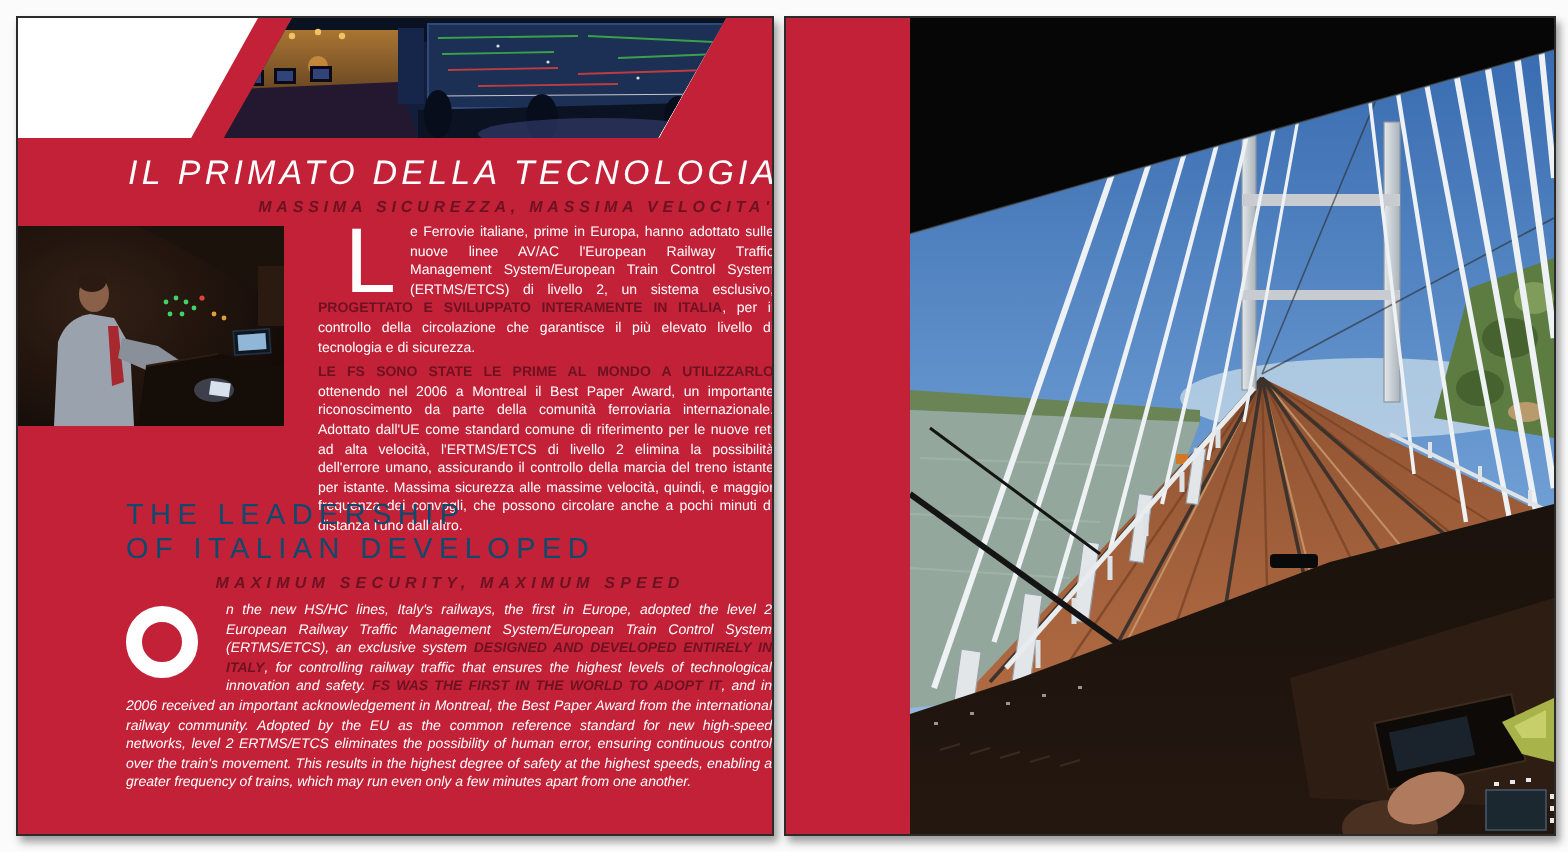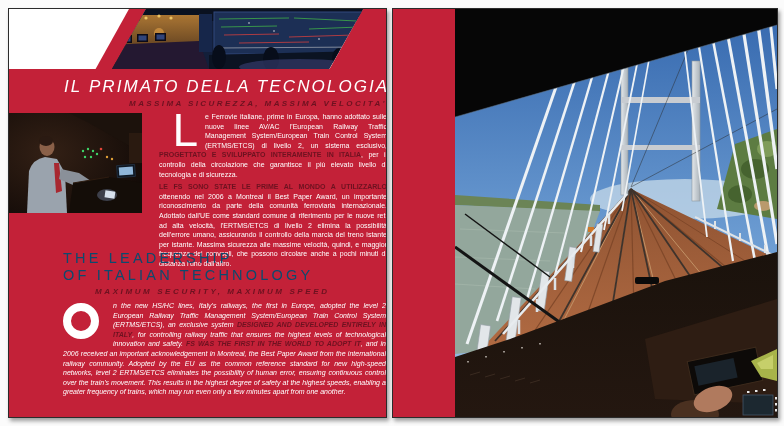--- a/index.html
+++ b/index.html
@@ -27,21 +27,21 @@
         color:var(--maroon);font-size:8px;font-weight:bold;font-style:italic;
         letter-spacing:2.4px;white-space:nowrap;}
   .para{color:#fff;font-size:7px;line-height:9.6px;text-align:justify;margin:0;}
   .para .accent{color:var(--maroon);font-weight:bold;}
   .block-it{position:absolute;left:150px;top:103px;width:228px;}
   .block-it .p2{margin-top:3px;}
   .dropcap-l{float:left;width:46px;height:38px;font-size:46px;line-height:36px;
         color:#fff;text-align:right;padding-right:7px;box-sizing:border-box;font-style:normal;}
   .t-en{position:absolute;left:54px;top:241px;color:#0c4a6e;font-size:14.5px;
         letter-spacing:3.2px;line-height:16.5px;white-space:nowrap;}
-  .st-en{position:absolute;left:86px;top:278px;width:260px;
+  .st-en{position:absolute;left:86px;top:278px;width:260px;text-align:center;
         color:var(--maroon);font-size:8px;font-weight:bold;font-style:italic;
         letter-spacing:2.6px;white-space:nowrap;}
   .block-en{position:absolute;left:54px;top:292px;width:323px;font-style:italic;}
   .dropcap-o{float:left;width:50px;height:42px;}
   .dropcap-o .ring{display:block;width:36px;height:36px;border:8px solid #fff;
         border-radius:50%;box-sizing:border-box;margin-top:2px;}
 
   
   .red-strip{position:absolute;left:0;top:0;width:62px;height:408px;background:var(--red);}
   .photo-bridge{position:absolute;left:62px;top:0;width:322px;height:408px;background:#0a0a0a;}
@@ -155,21 +155,21 @@
       </svg>
     </div>
 
     <div class="block-it">
       <p class="para"><span class="dropcap-l">L</span><span>e Ferrovie italiane, prime in Europa, hanno adottato sulle nuove linee AV/AC l'European Railway Traffic Management System/European Train Control System (ERTMS/ETCS) di livello 2, un sistema esclusivo, </span><span class="accent">PROGETTATO E SVILUPPATO INTERAMENTE IN ITALIA</span><span>, per il controllo della circolazione che garantisce il più elevato livello di tecnologia e di sicurezza.</span></p>
       <p class="para p2"><span class="accent">LE FS SONO STATE LE PRIME AL MONDO A UTILIZZARLO</span><span> ottenendo nel 2006 a Montreal il Best Paper Award, un importante riconoscimento da parte della comunità ferroviaria internazionale. Adottato dall'UE come standard comune di riferimento per le nuove reti ad alta velocità, l'ERTMS/ETCS di livello 2 elimina la possibilità dell'errore umano, assicurando il controllo della marcia del treno istante per istante. Massima sicurezza alle massime velocità, quindi, e maggior frequenza dei convogli, che possono circolare anche a pochi minuti di distanza l'uno dall'altro.</span></p>
     </div>
 
     <div class="t-en">
       <div>THE LEADERSHIP</div>
-      <div>OF ITALIAN TECHNOLOGY</div>
+      <div>OF ITALIAN DEVELOPED</div>
     </div>
     <div class="st-en">MAXIMUM SECURITY, MAXIMUM SPEED</div>
 
     <div class="block-en">
       <p class="para"><span class="dropcap-o">
             <span class="ring"></span>
           </span><span>n the new HS/HC lines, Italy's railways, the first in Europe, adopted the level 2 European Railway Traffic Management System/European Train Control System (ERTMS/ETCS), an exclusive system </span><span class="accent">DESIGNED AND DEVELOPED ENTIRELY IN ITALY</span><span>, for controlling railway traffic that ensures the highest levels of technological innovation and safety. </span><span class="accent">FS WAS THE FIRST IN THE WORLD TO ADOPT IT</span><span>, and in 2006 received an important acknowledgement in Montreal, the Best Paper Award from the international railway community. Adopted by the EU as the common reference standard for new high-speed networks, level 2 ERTMS/ETCS eliminates the possibility of human error, ensuring continuous control over the train's movement. This results in the highest degree of safety at the highest speeds, enabling a greater frequency of trains, which may run even only a few minutes apart from one another.</span></p>
     </div>
   </div>
 

